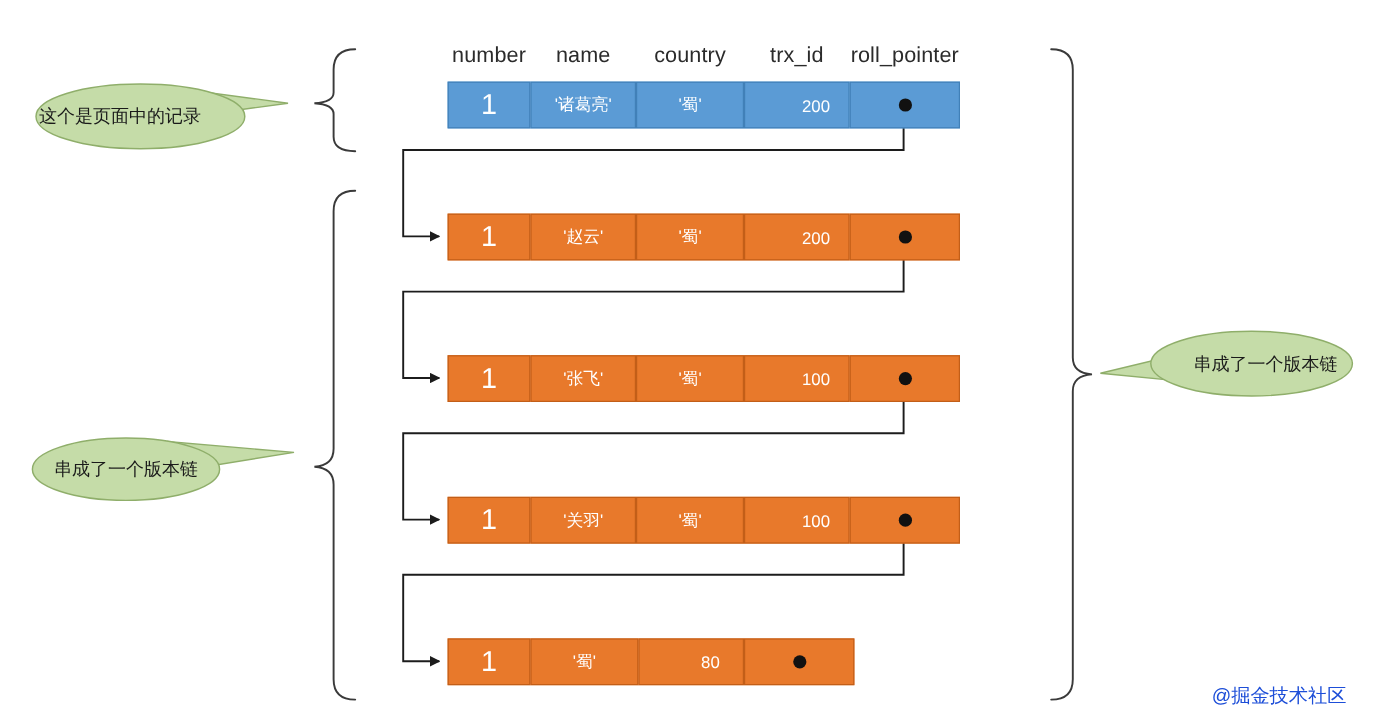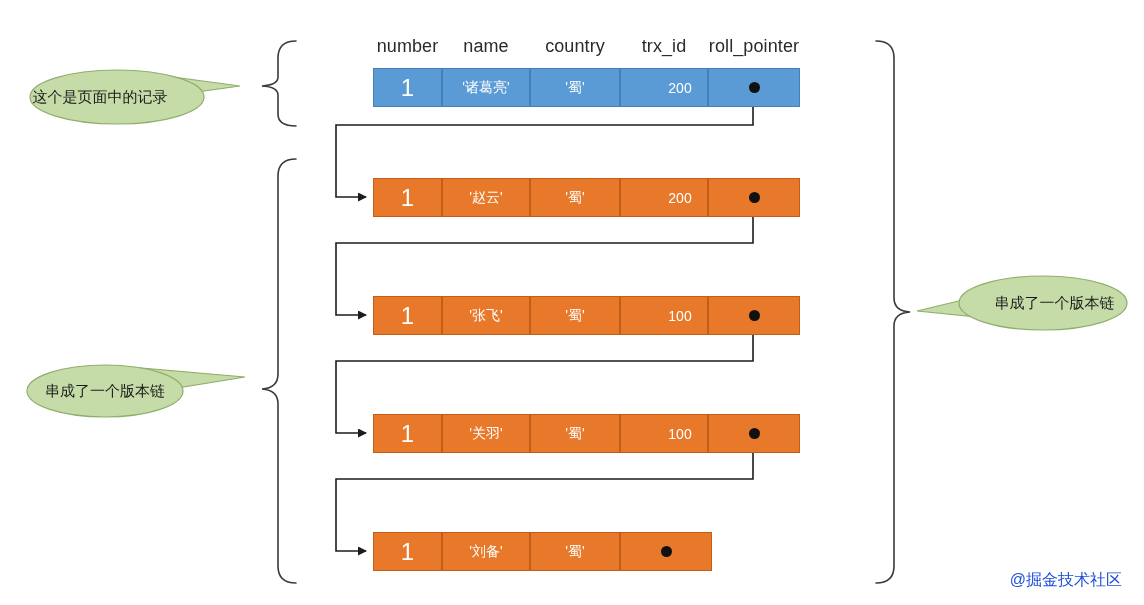--- a/index.html
+++ b/index.html
@@ -205,22 +205,22 @@
     <div class="cell c-trx">100</div>
     <div class="cell c-roll">
       <span class="dot"></span>
     </div>
   </div>
 
   <div class="rec orange" style="top:532px;">
     <div class="cell c-number">
       <span class="big">1</span>
     </div>
-    <div class="cell c-name">'刘备'</div>
-    <div class="cell c-country">'蜀'</div>
+    <div class="cell c-country">'蜀'</div>
+    <div class="cell c-trx">80</div>
     <div class="cell c-roll">
       <span class="dot"></span>
     </div>
   </div>
 
   <div class="bubble-text" style="left:30px; top:88px; width:140px;">这个是页面中的记录</div>
   <div class="bubble-text" style="left:27px; top:382px; width:156px;">串成了一个版本链</div>
   <div class="bubble-text" style="left:959px; top:294px; width:191px;text-align:center;">串成了一个版本链</div>
 
   <div id="watermark">@掘金技术社区</div>

